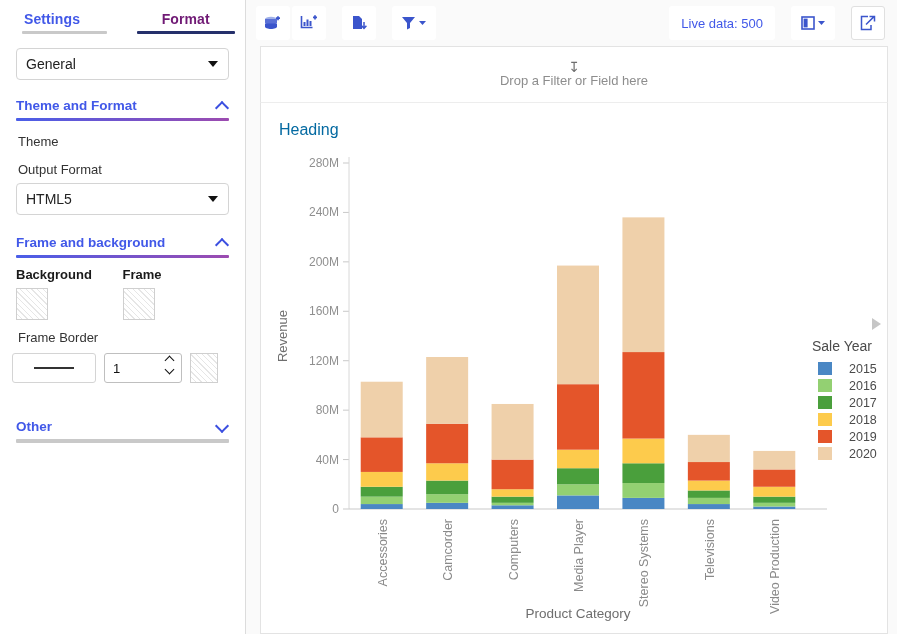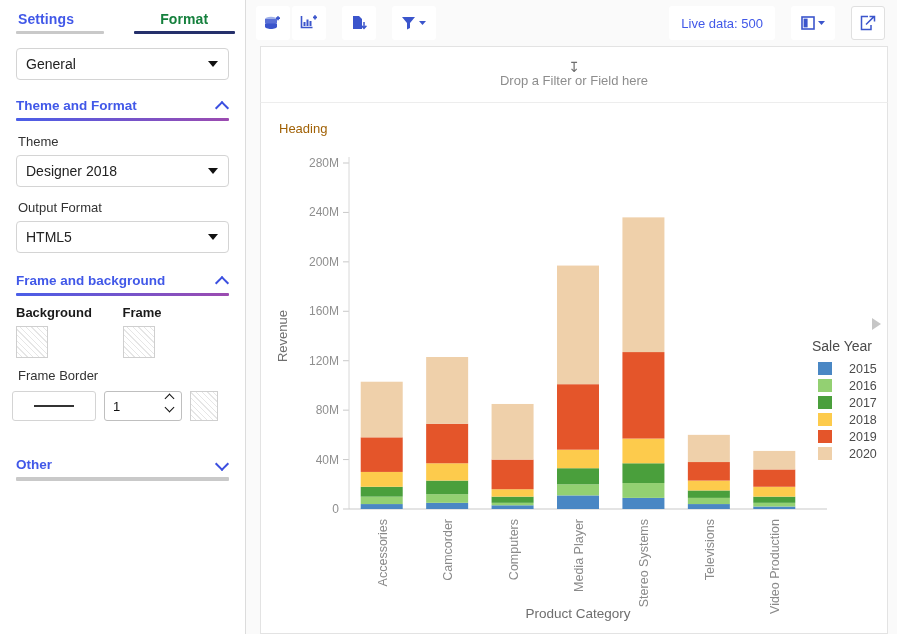--- a/index.html
+++ b/index.html
@@ -21,33 +21,33 @@
   .left-panel {
     width: 246px;
     height: 634px;
     background: #ffffff;
     border-right: 1px solid #dcdcdc;
     position: relative;
     flex: 0 0 246px;
   }
   .tabs-row {
     display: flex;
-    padding: 8px 10px 0 16px;
+    padding: 8px 10px 0 22px;
     gap: 16px;
   }
   .tab {
     font-size: 14px;
     font-weight: bold;
     padding: 3px 2px 7px 2px;
     cursor: pointer;
     position: relative;
     letter-spacing: 0.1px;
   }
   .tab-settings { color: #4158e8; width: 104px; }
-  .tab-format { color: #15803d; width: 104px; text-align: center; }
+  .tab-format { color: #701a75; width: 104px; text-align: center; }
   .tab-underline { height: 3px; border-radius: 1px; }
   .ul-grey { background: #c9c9c9; }
   .ul-dark { background: #25306b; }
 
   .select-box {
     margin: 9px 16px 0 16px;
     height: 32px;
     border: 1px solid #d4d4d4;
     border-radius: 4px;
     background: #fff;
@@ -272,22 +272,22 @@
     left: 14px; top: 102px;
     width: 628px; height: 532px;
     background: #ffffff;
     border: 1px solid #e3e3e3;
     border-top: 1px solid #ededed;
     overflow: hidden;
   }
   .heading {
     position: absolute;
     left: 18px; top: 18px;
-    font-size: 13px;
-    color: #a16207;
+    font-size: 16px;
+    color: #0369a1;
   }
 
   .chart-svg { position: absolute; left: 0; top: 0; }
 
   
   .legend {
     position: absolute;
     left: 800px; top: 318px;
     width: 97px;
   }
@@ -340,24 +340,20 @@
       <span class="caret"></span>
     </div>
 
     <div class="section-head">
       <span class="section-title">Theme and Format</span>
       <span class="chev up"></span>
     </div>
     <div class="grad-rule"></div>
 
     <div class="field-label">Theme</div>
-    <div class="select-box" style="margin-top:6px;">
-      <span>Designer 2018</span>
-      <span class="caret"></span>
-    </div>
 
     <div class="field-label">Output Format</div>
     <div class="select-box" style="margin-top:6px;">
       <span>HTML5</span>
       <span class="caret"></span>
     </div>
 
     <div class="section-head" style="margin-top:20px;">
       <span class="section-title">Frame and background</span>
       <span class="chev up"></span>

